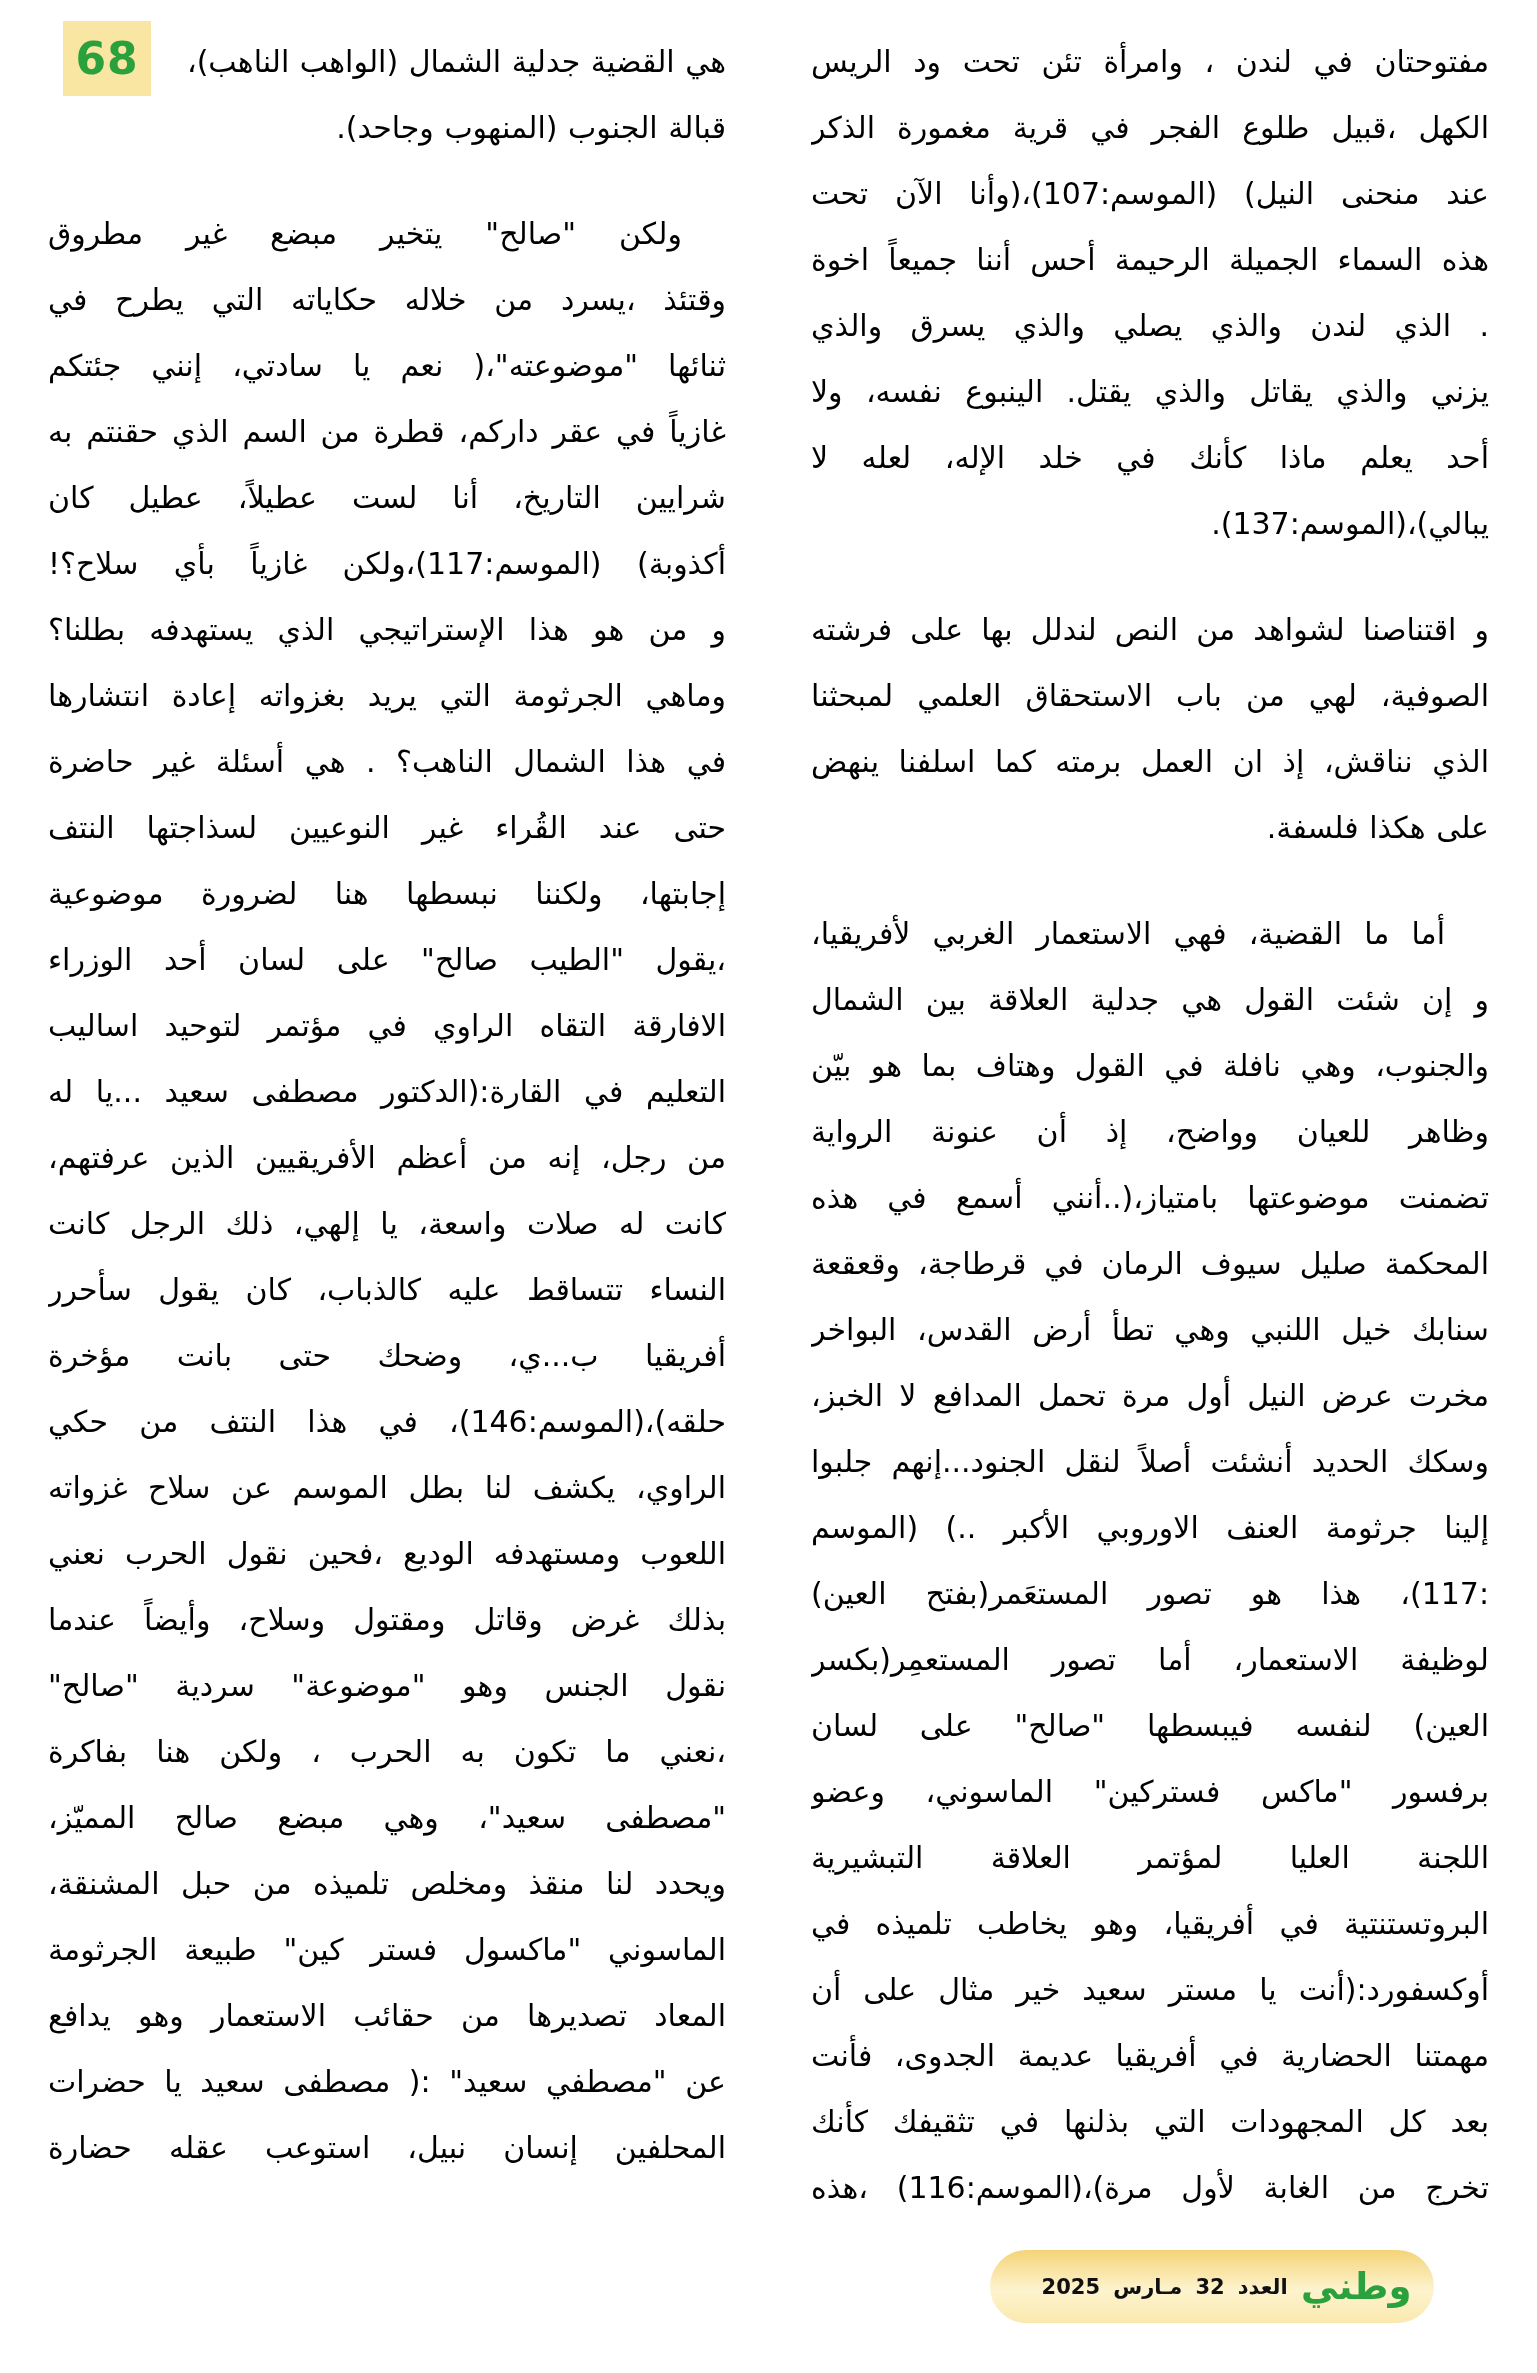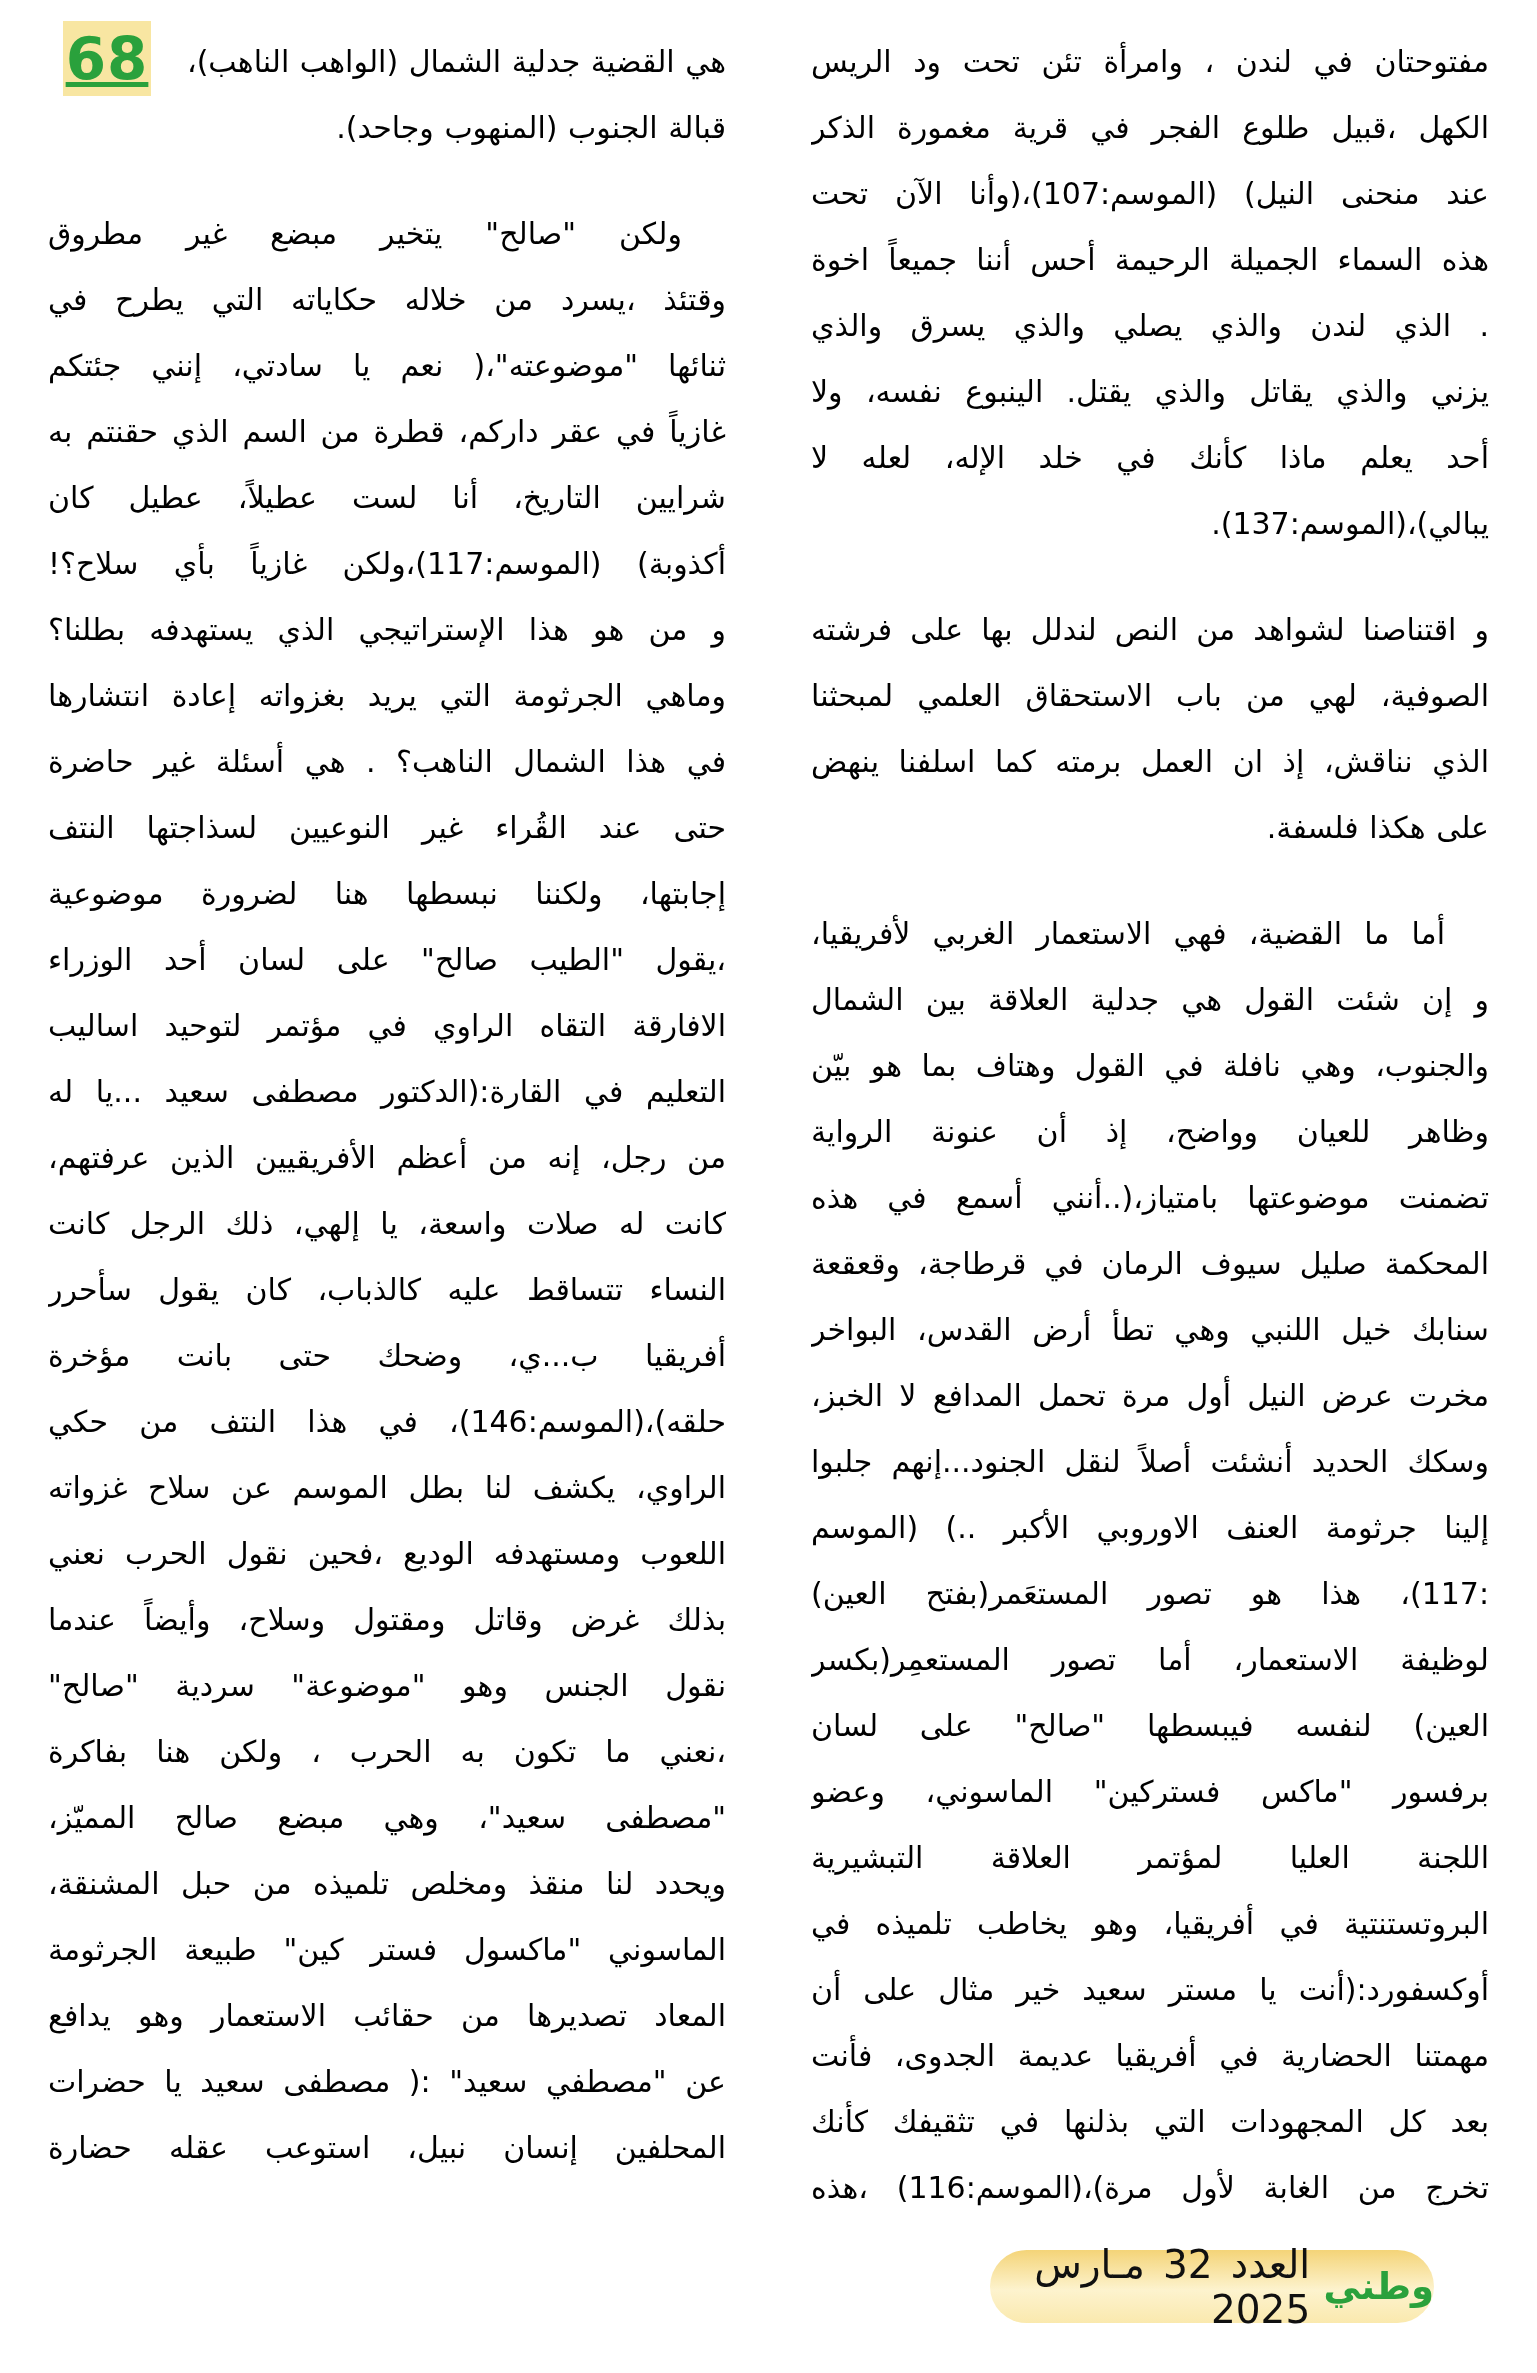--- a/index.html
+++ b/index.html
@@ -17,24 +17,23 @@
   }
   .badge {
     position: absolute;
     left: 63px; top: 21px;
     width: 88px; height: 75px;
     background: var(--badge_bg, #F8E6A2);
     display: flex; align-items: center; justify-content: center;
   }
   .badge .num {
     color: var(--green, #2AA13C);
-    font-size: 58px;
+    font-size: 44px;
     font-weight: bold;
     letter-spacing: 1px;
-    text-decoration: underline;
   }
   .cols {
     position: absolute;
     top: 29px; left: 48px;
     width: 1441px;
     display: flex;
     justify-content: space-between;
     direction: rtl;
   }
   .col {
@@ -71,22 +70,22 @@
     direction: rtl;
     padding-left: 29px;
   }
   .pill .brand {
     color: var(--green, #2AA13C);
     font-size: 37px;
     font-weight: bold;
   }
   .pill .issue {
     color: #101010;
-    font-size: 39px;
-    font-weight: normal;
+    font-size: 21px;
+    font-weight: bold;
     word-spacing: 5.8px;
   }
 </style>
 </head>
 <body>
 
 <div class="page">
 
   <div class="badge">
     <span class="num">68</span>

